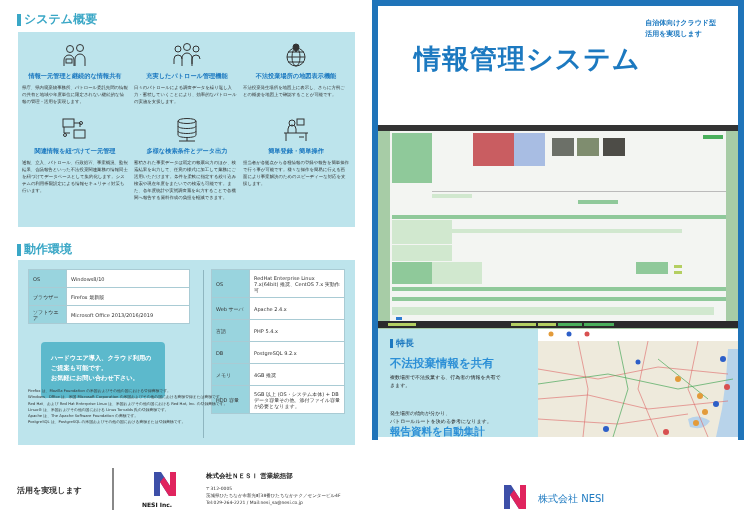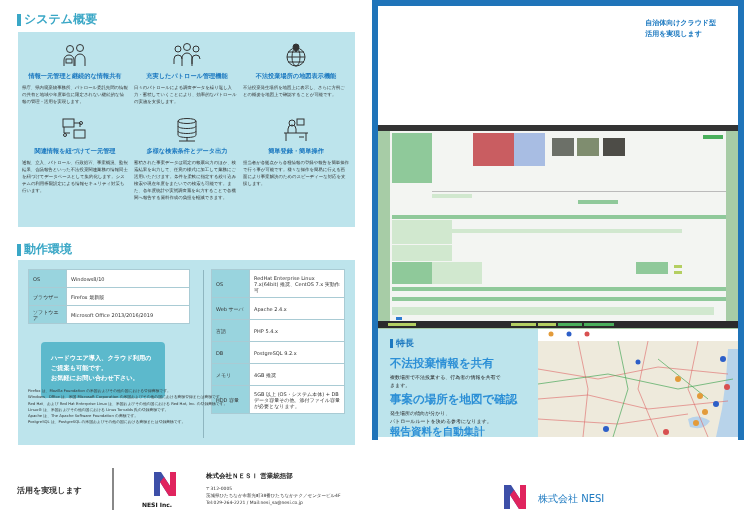--- a/index.html
+++ b/index.html
@@ -211,20 +211,21 @@
   </div>
 </div>
 
 <div class="right">
   <div class="rwhite">
     <div class="sub">
       <div>自治体向けクラウド型</div>
       <div>活用を実現します</div>
     </div>
     <div class="maintitle">
+      <div>情報管理システム</div>
     </div>
 
     <div class="shot">
       <div class="topbar"></div>
       <div class="page">
         <div class="gcell" style="left:2px;top:2px;width:40px;height:50px"></div>
         <div style="position:absolute;left:83px;top:2px;width:41px;height:33px;background:#c95d61"></div>
         <div style="position:absolute;left:124px;top:2px;width:31px;height:33px;background:#a8bde3"></div>
         <div style="position:absolute;left:162px;top:7px;width:22px;height:18px;background:#6c7068"></div>
         <div style="position:absolute;left:187px;top:7px;width:22px;height:18px;background:#7f8d6f"></div>
@@ -259,21 +260,20 @@
     <div class="feat2">
       <div class="h">
         <span class="bar"></span>
         <span>特長</span>
       </div>
       <div class="fh" style="top:27px">不法投棄情報を共有</div>
       <div class="fd" style="top:44px">
         <div>複数場所で不法投棄する、行為者の情報を共有で</div>
         <div>きます。</div>
       </div>
-      <div class="fh" style="top:63px">事案の場所を地図で確認</div>
       <div class="fd" style="top:80px">
         <div>発生場所の傾向が分かり、</div>
         <div>パトロールルートを決める参考になります。</div>
       </div>
       <div class="fh" style="top:96px;font-size:10.5px">報告資料を自動集計</div>
     </div>
     <div class="fd" style="position:absolute;left:12px;top:447px">作業の軽減</div>
 
     <div class="map">
       <svg width="200" height="108" viewBox="0 0 200 108">

